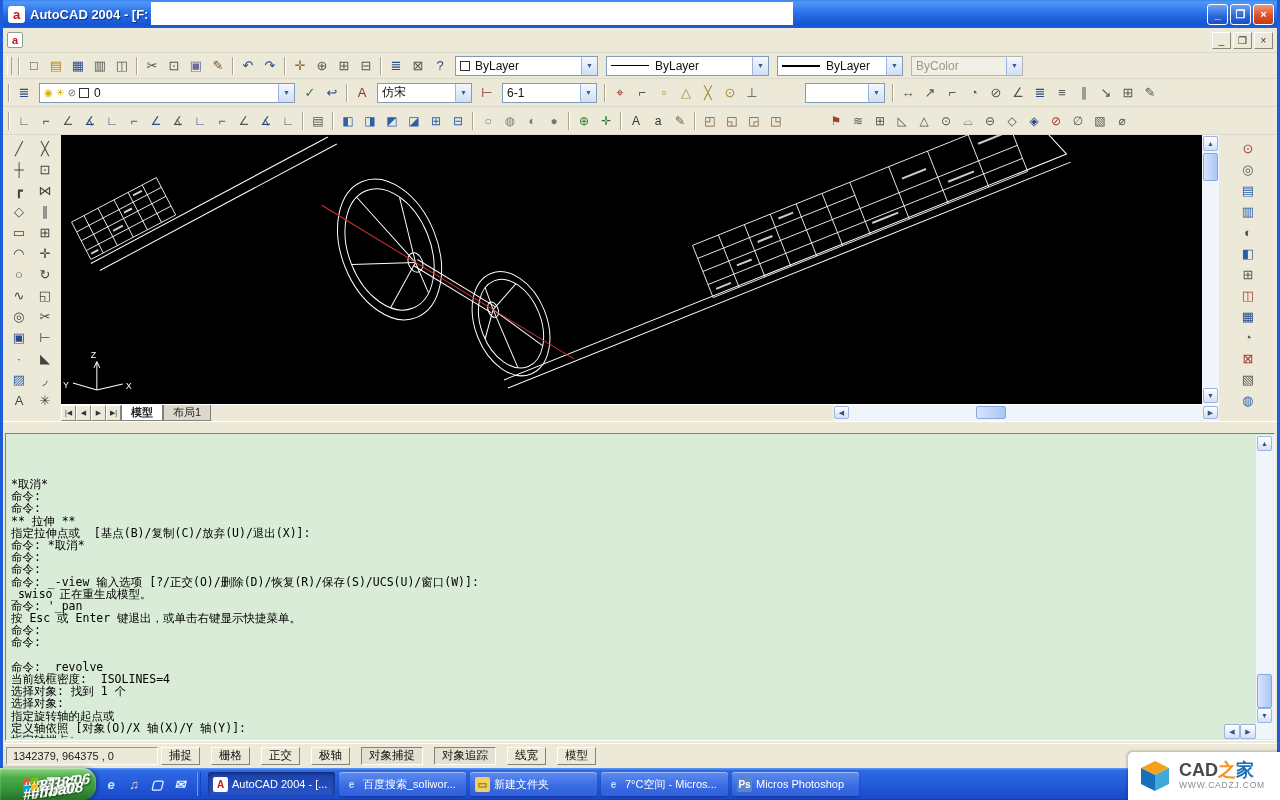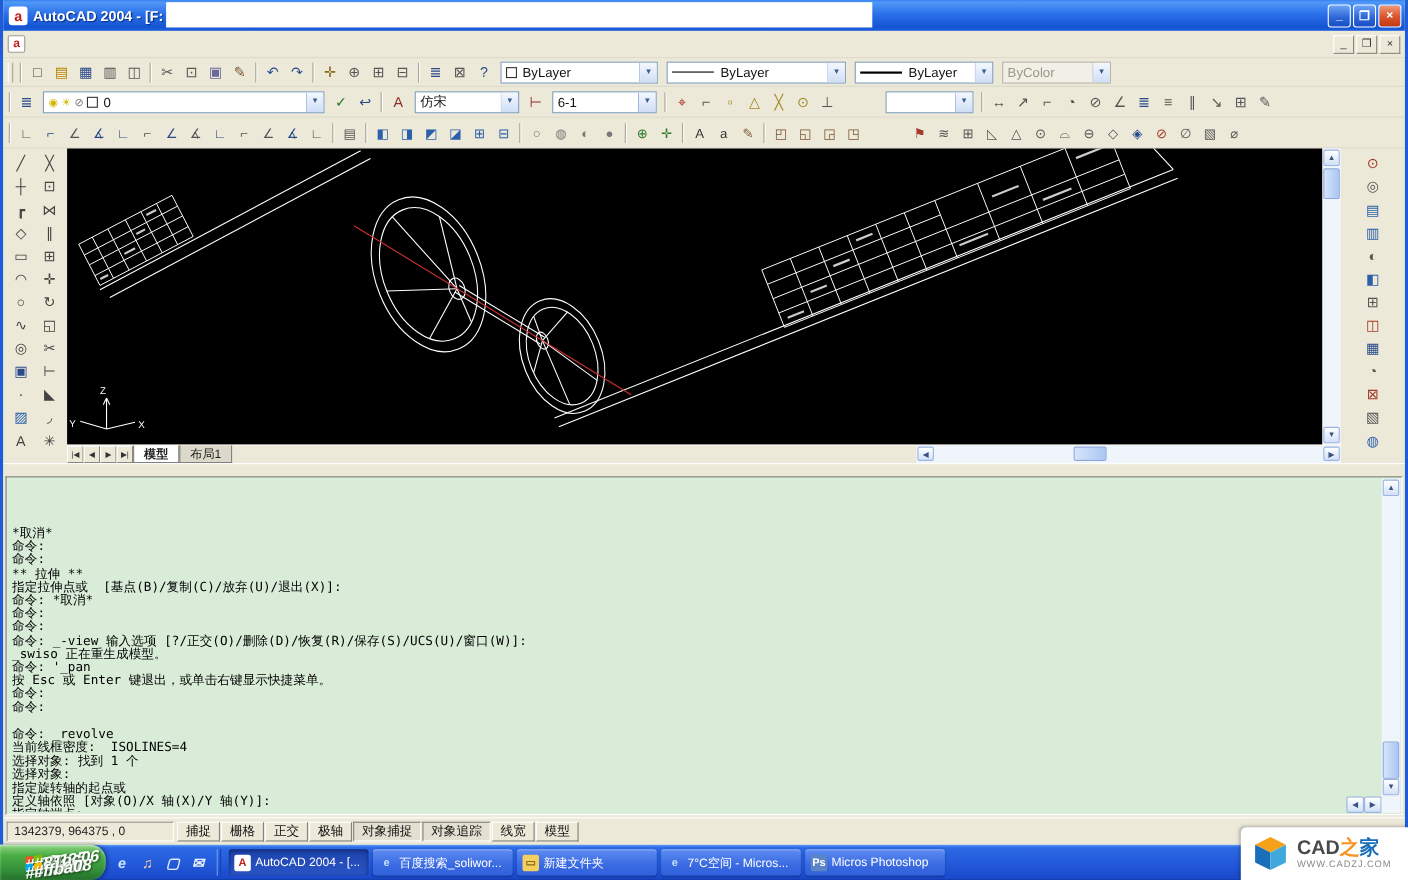--- a/index.html
+++ b/index.html
@@ -177,21 +177,21 @@
       <span class="dd" style="width:163px">
         <span class="ltline"></span>
         <span class="ddtext">ByLayer</span>
         <span class="ddarrow">▼</span>
       </span>
       <span class="dd" style="width:126px">
         <span class="ltline" style="border-top-width:2px"></span>
         <span class="ddtext">ByLayer</span>
         <span class="ddarrow">▼</span>
       </span>
-      <span class="dd disabled" style="width:99px">
+      <span class="dd disabled" style="width:112px">
         <span class="ddtext">ByColor</span>
         <span class="ddarrow">▼</span>
       </span>
     </div>
 
     <div class="tb tb2">
       <span style="display:flex;align-items:center">
 
       <span class="tsep"></span>
           <span class="tbtn" style="color: rgb(43, 74, 139);">≣</span>
@@ -522,21 +522,21 @@
         <div class="cmdhmini">
           <span class="sbtn">◀</span>
           <span class="sbtn">▶</span>
         </div>
         <div class="cmdcorner sb"></div>
       </div>
     </div>
 
     <div class="statusbar">
       <span class="coords">1342379, 964375 , 0</span>
-      <span style="display:flex;gap:1px">
+      <span style="display:flex;gap:11px">
 
       <span class="sbbtn" data-pressed="false">捕捉</span>
           <span class="sbbtn" data-pressed="false">栅格</span>
           <span class="sbbtn" data-pressed="false">正交</span>
           <span class="sbbtn" data-pressed="false">极轴</span>
           <span class="sbbtn" data-pressed="true">对象捕捉</span>
           <span class="sbbtn" data-pressed="true">对象追踪</span>
           <span class="sbbtn" data-pressed="false">线宽</span>
           <span class="sbbtn" data-pressed="false">模型</span>
         </span>

